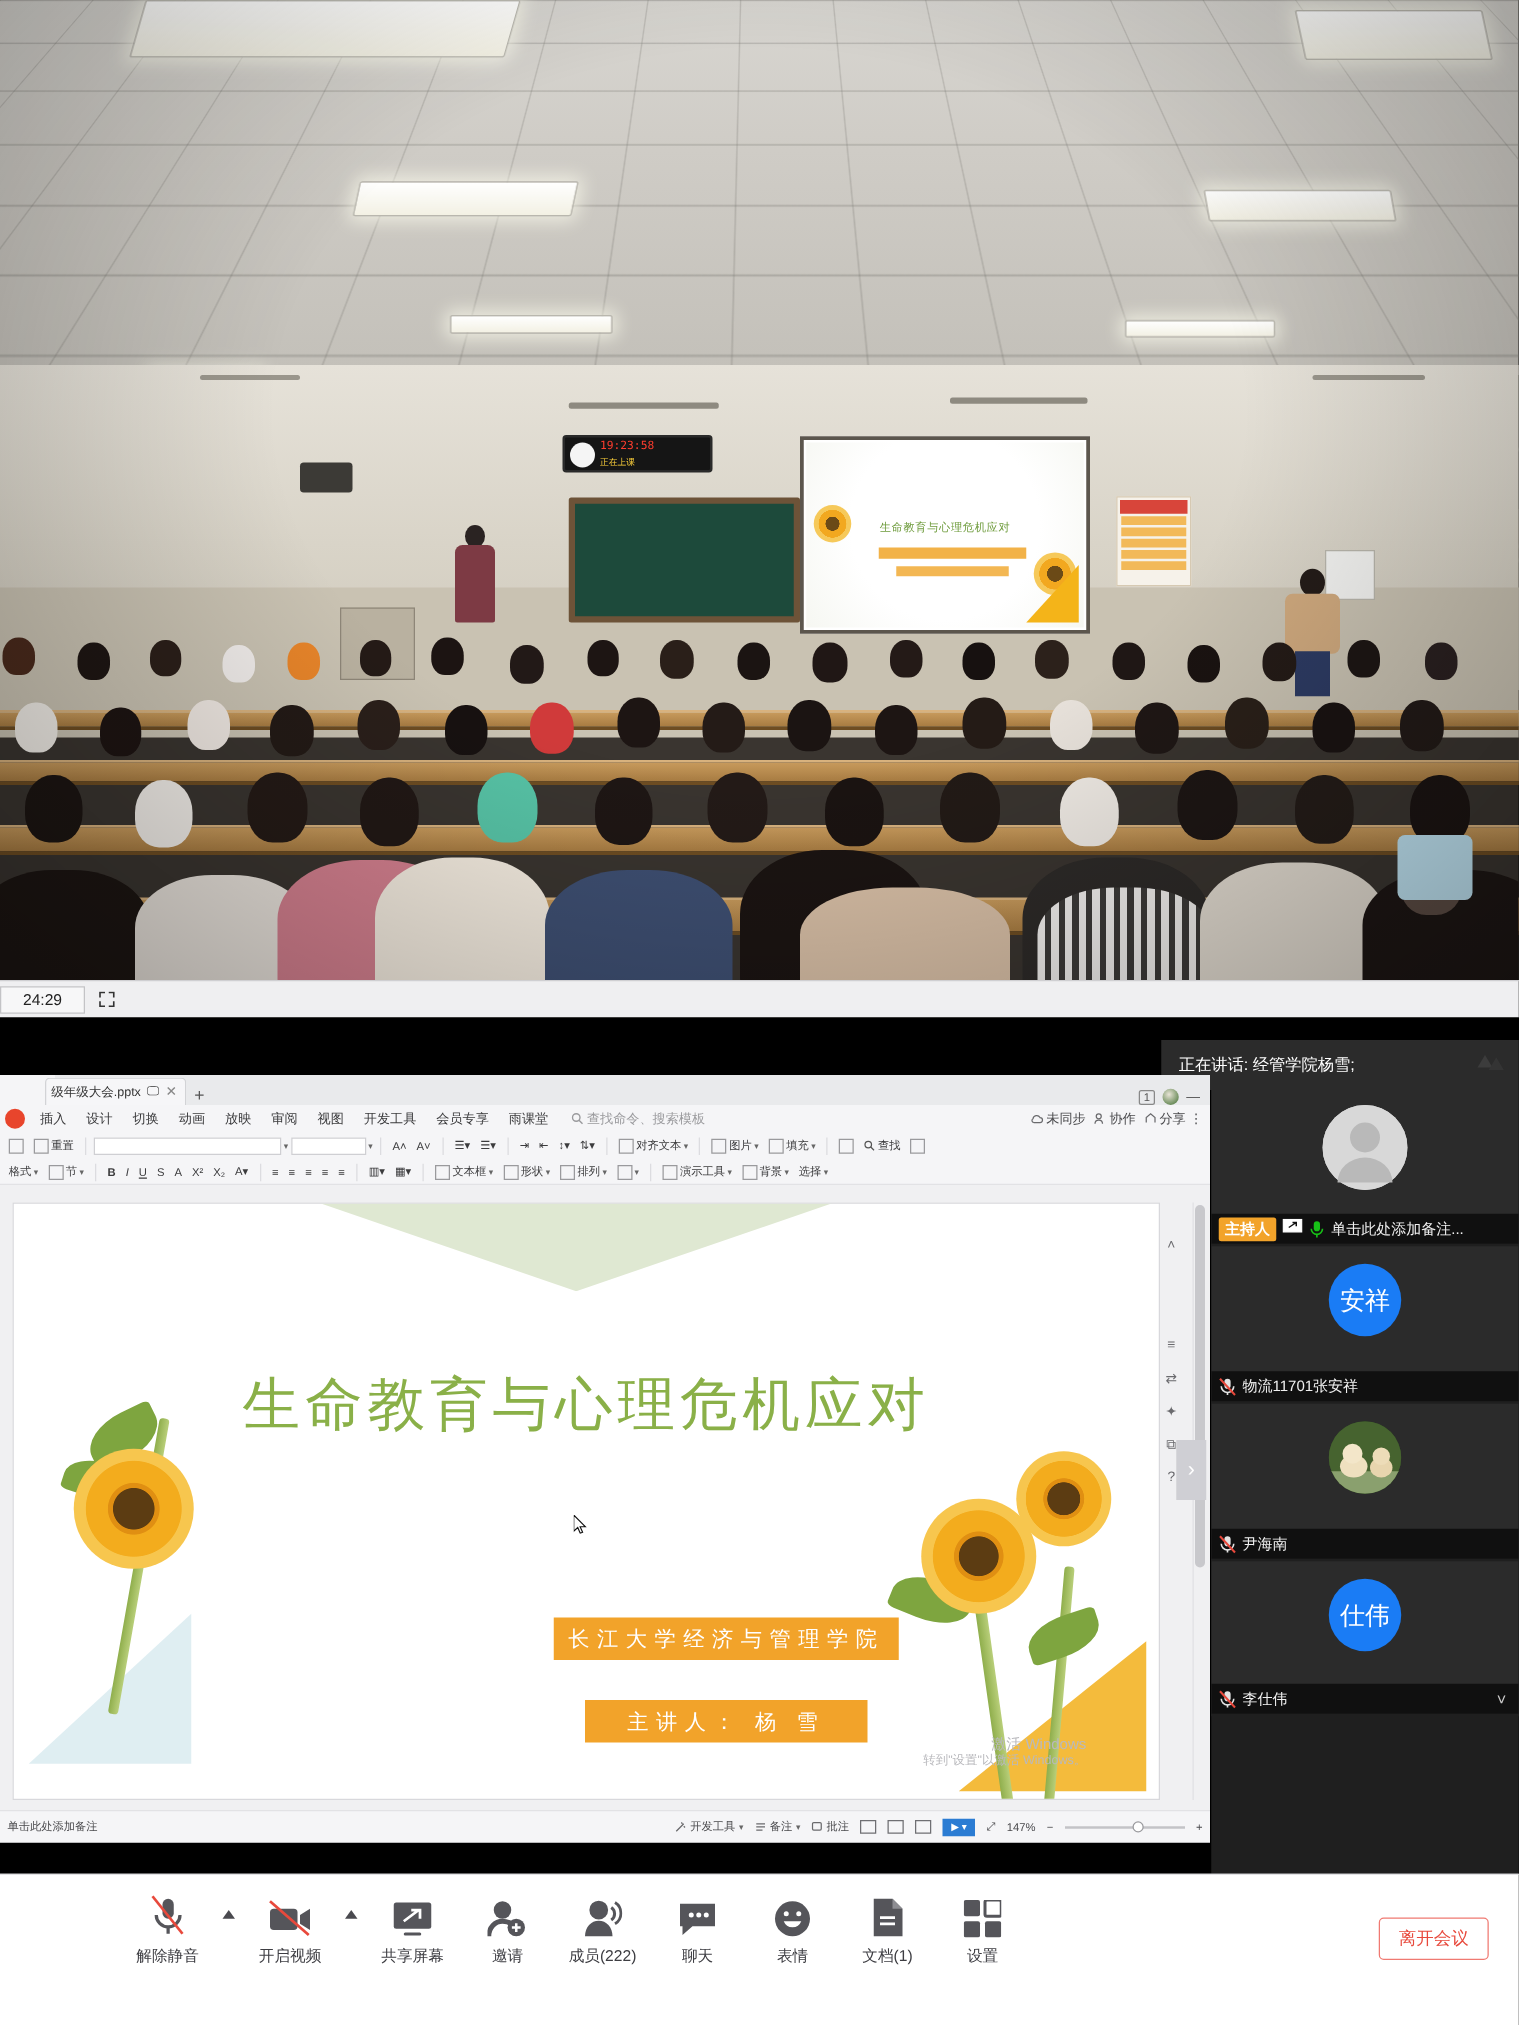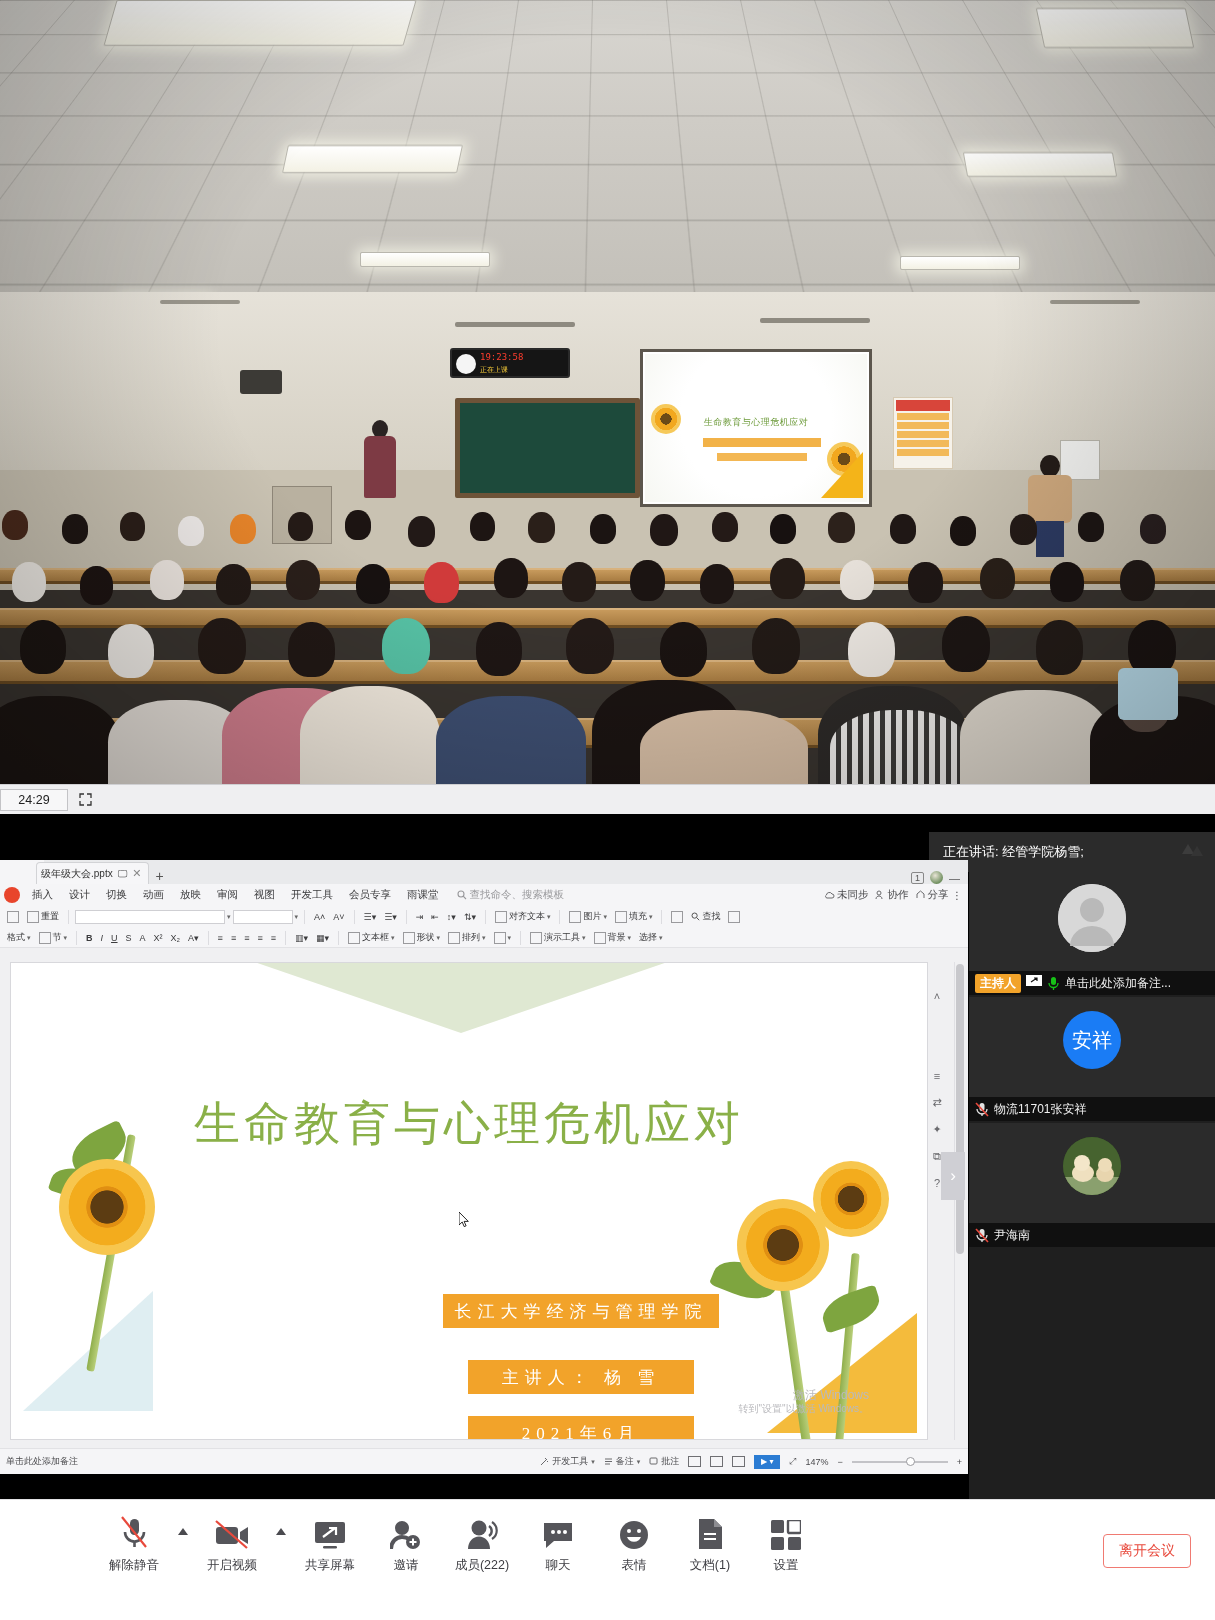--- a/index.html
+++ b/index.html
@@ -535,23 +535,20 @@
         <div class="sunflower" style="right:38px; top:198px; width:76px; height:76px;"></div>
 
         <div class="slide-title">生命教育与心理危机应对</div>
 
         <div style="position:absolute; top:330px; left:0; width:100%; height:34px;">
           <div class="band b1">长江大学经济与管理学院</div>
         </div>
         <div style="position:absolute; top:396px; left:0; width:100%; height:34px;">
           <div class="band b2">主讲人： 杨 雪</div>
         </div>
-        <div style="position:absolute; top:452px; left:0; width:100%; height:34px;">
-          <div class="band b3">2021年6月</div>
-        </div>
 
         <div class="wmark">
           <div>激活 Windows</div>
           <div style="font-size:10px;">转到"设置"以激活 Windows。</div>
         </div>
       </div>
 
       <div class="vscroll">
           <div class="thumb"></div>
         </div>
@@ -674,20 +671,37 @@
               <rect x="4.5" y="1" width="5" height="8" rx="2.5" fill="#e3e3e3"></rect>
               <path d="M2 7a5 5 0 0010 0" stroke="#e3e3e3" stroke-width="1.3" fill="none"></path>
               <path d="M7 11.5V14" stroke="#e3e3e3" stroke-width="1.3"></path>
               <path d="M1 1 L13 14" stroke="#e8493c" stroke-width="1.6"></path>
             </svg>
         </span>
         <span>尹海南</span>
       </div>
     </div>
 
+    <div class="pcell" style="height:124px;">
+      <div class="av" style="top:14px;width:58px;height:58px;background:#1a7cf5;display:flex;align-items:center;justify-content:center;color:#fff;font-size:20px;">
+        <span>仕伟</span>
+      </div>
+      <div class="pname">
+        <span class="mic-off">
+          <svg width="14" height="15" viewBox="0 0 14 15">
+              <rect x="4.5" y="1" width="5" height="8" rx="2.5" fill="#e3e3e3"></rect>
+              <path d="M2 7a5 5 0 0010 0" stroke="#e3e3e3" stroke-width="1.3" fill="none"></path>
+              <path d="M7 11.5V14" stroke="#e3e3e3" stroke-width="1.3"></path>
+              <path d="M1 1 L13 14" stroke="#e8493c" stroke-width="1.6"></path>
+            </svg>
+        </span>
+        <span>李仕伟</span>
+        <span class="scrollcaret">˅</span>
+      </div>
+    </div>
   </div>
 
   <div class="bottombar">
     <div class="tools">
 
       <div class="tool">
         <div class="glyph">
           <svg width="30" height="34" viewBox="0 0 30 34">
             <rect x="11" y="3" width="9" height="16" rx="4.5" fill="#55555a"></rect>
             <path d="M6 16a9.5 9.5 0 0019 0" stroke="#55555a" stroke-width="2.6" fill="none"></path>

